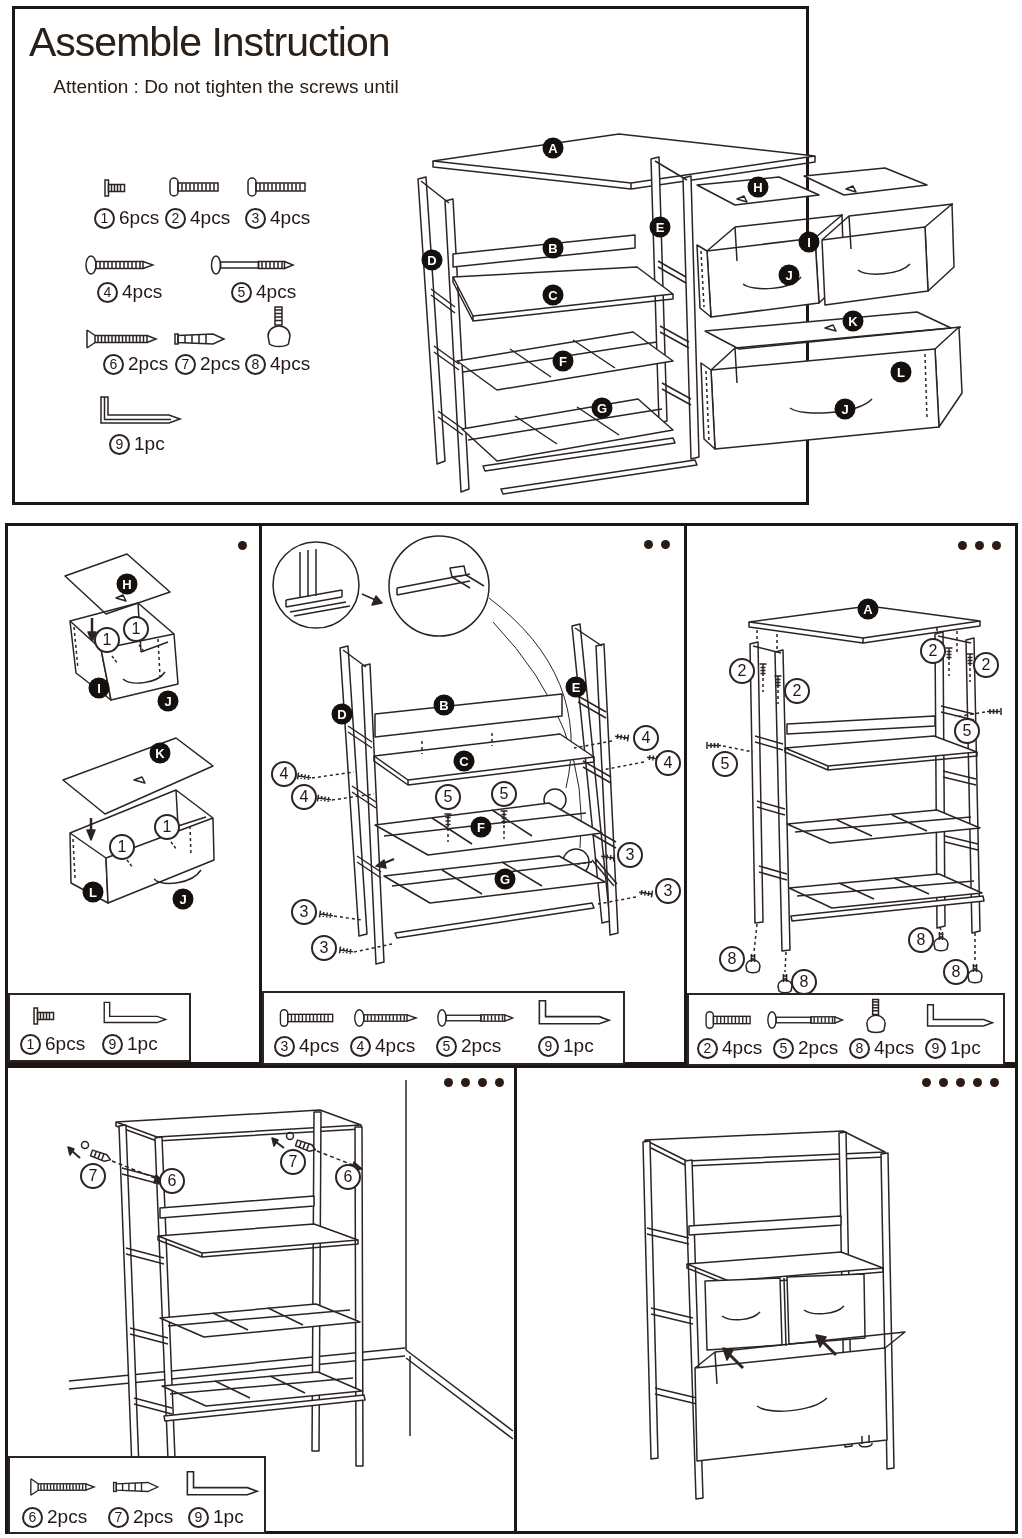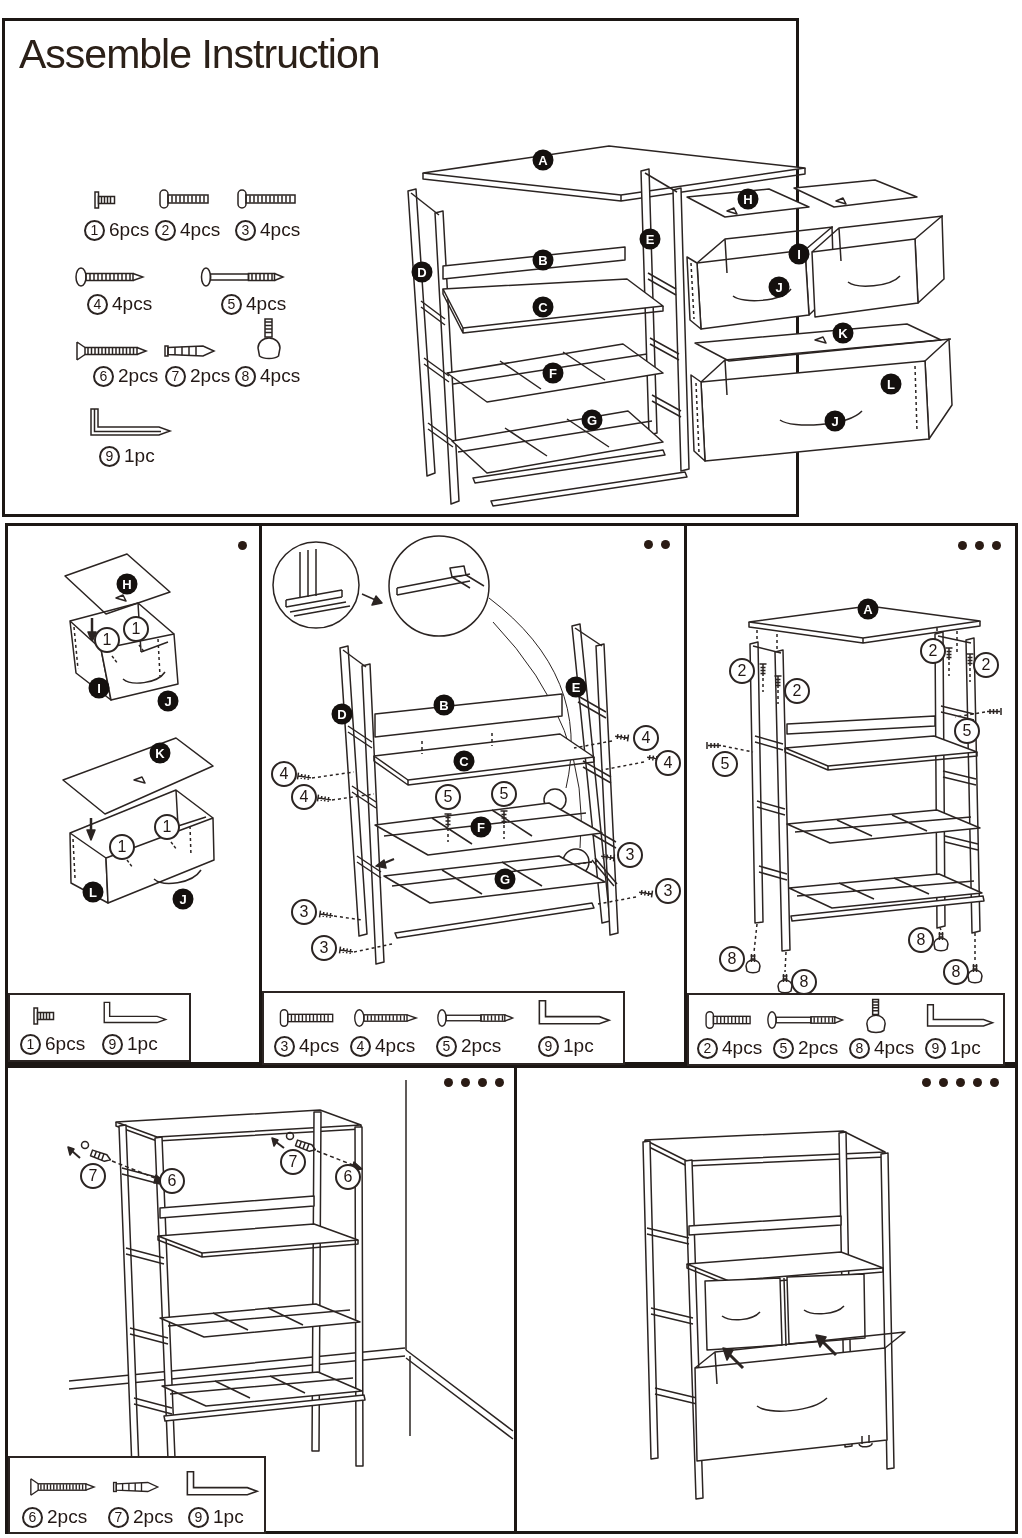--- a/index.html
+++ b/index.html
@@ -24,23 +24,24 @@
   .dot{width:9px;height:9px;border-radius:50%;background:#2a1b14;}
   .hwbox{position:absolute;border:2px solid #2b2422;background:#fff;box-sizing:border-box;z-index:3;}
   svg.art{position:absolute;z-index:1;}
   svg.icon{position:absolute;z-index:2;}
 </style>
 </head>
 <body>
 
 <div class="page">
 
-  <div class="panel" style="left:2px;top:6px;width:797px;height:499px;margin-top:12px;">
+  <div class="panel" style="left:12px;top:6px;width:797px;height:499px;">
     <div class="page-title">Assemble Instruction</div>
     <div class="attention">
+      <div>Attention : Do not tighten the screws until</div>
     </div>
 
     <svg class="icon" style="left:86px;top:168px" width="36" height="22" viewBox="0 0 36 22" stroke="#2b2422" fill="none" stroke-width="1.5">
       <rect x="4" y="3" width="3.5" height="16"></rect>
         <rect x="7.5" y="7.5" width="16" height="7"></rect>
       <path d="M10.5,8 V14 M13.5,8 V14 M16.5,8 V14 M19.5,8 V14"></path>
     </svg>
     <svg class="icon" style="left:152px;top:166px" width="56" height="24" viewBox="0 0 56 24" stroke="#2b2422" fill="none" stroke-width="1.5">
       <rect x="3" y="3" width="8" height="18" rx="4"></rect>
         <rect x="11" y="8" width="40" height="8"></rect>

